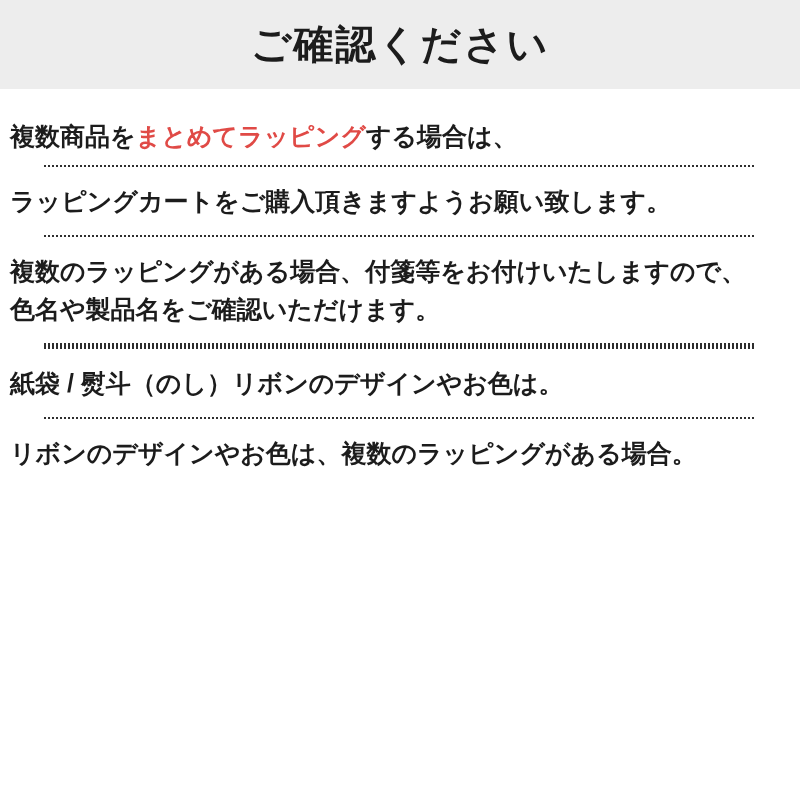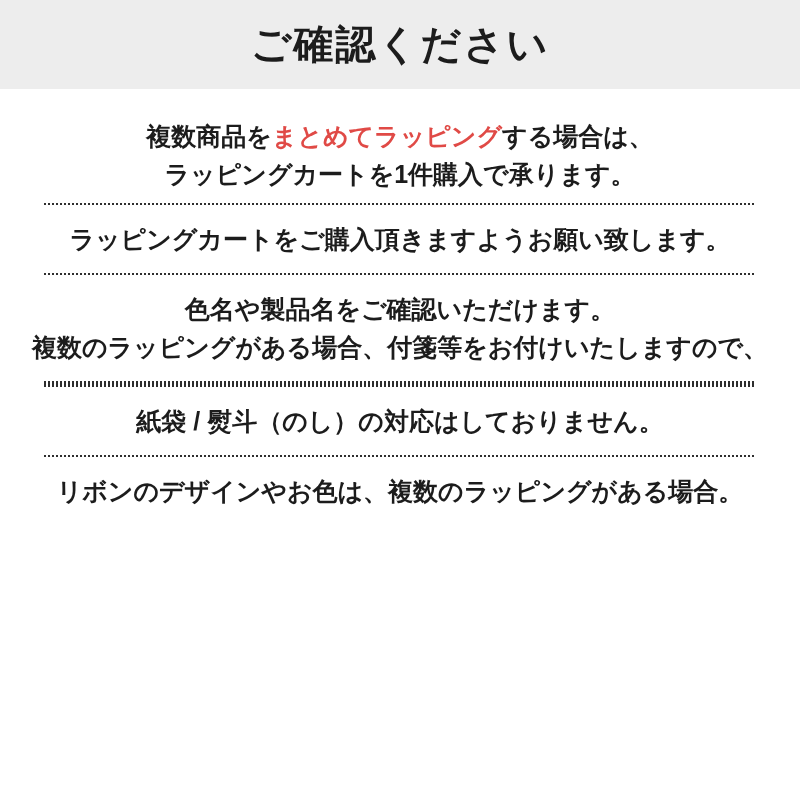--- a/index.html
+++ b/index.html
@@ -31,21 +31,20 @@
     justify-content: center;
     flex: 0 0 auto;
   }
   .page-title {
     font-size: 40px;
     font-weight: bold;
     color: var(--text);
     letter-spacing: 2px;
   }
   .notice {
-    text-align: center;
     font-size: 25px;
     font-weight: bold;
     color: var(--text);
     line-height: 38px;
     padding: 15px 10px;
     flex: 0 0 auto;
   }
   .notice.first {
     padding-top: 28px;
     padding-bottom: 10px;
@@ -66,46 +65,45 @@
 <body>
 
 <div class="page">
 
   <div class="header">
     <div class="page-title">ご確認ください</div>
   </div>
 
   <div class="notice first">
     <div><span>複数商品を</span><span class="red">まとめてラッピング</span><span>する場合は、</span></div>
-    <div>ラッピングカートを1件購入で承ります。</div>
   </div>
 
   <div class="divider"></div>
 
   <div class="notice">
     <div>ラッピングカートをご購入頂きますようお願い致します。</div>
   </div>
 
   <div class="divider"></div>
 
   <div class="notice">
+    <div>複数のラッピングがある場合、付箋等をお付けいたしますので、</div>
     <div>色名や製品名をご確認いただけます。</div>
-    <div>複数のラッピングがある場合、付箋等をお付けいたしますので、</div>
   </div>
 
   <div class="divider"></div>
 
 
   <div class="divider"></div>
 
 
   <div class="divider"></div>
 
   <div class="notice">
-    <div>紙袋 / 熨斗（のし）の対応はしておりません。</div>
+    <div>紙袋 / 熨斗（のし）リボンのデザインやお色は。</div>
   </div>
 
   <div class="divider"></div>
 
   <div class="notice">
     <div>リボンのデザインやお色は、複数のラッピングがある場合。</div>
   </div>
 
 </div>
 

